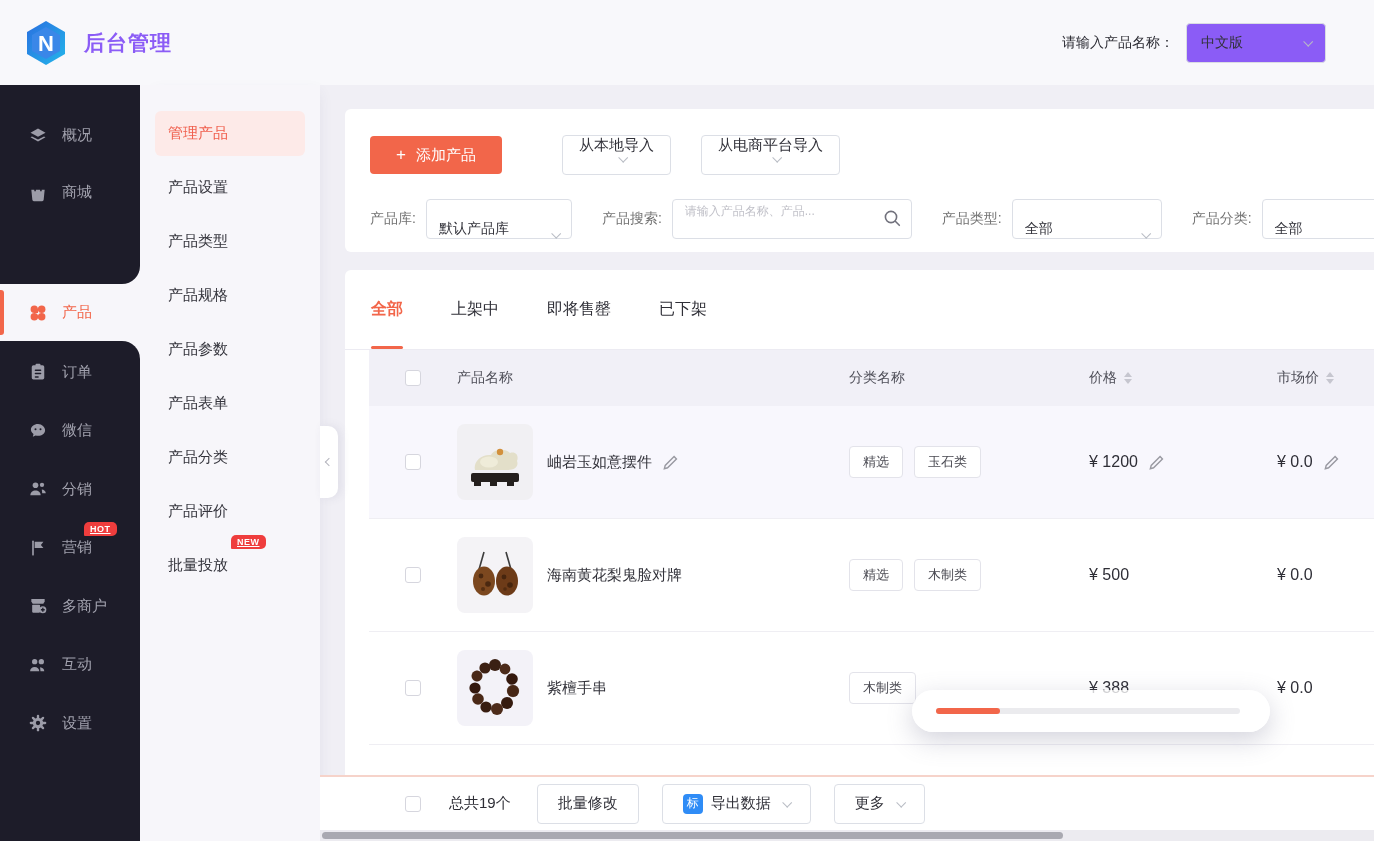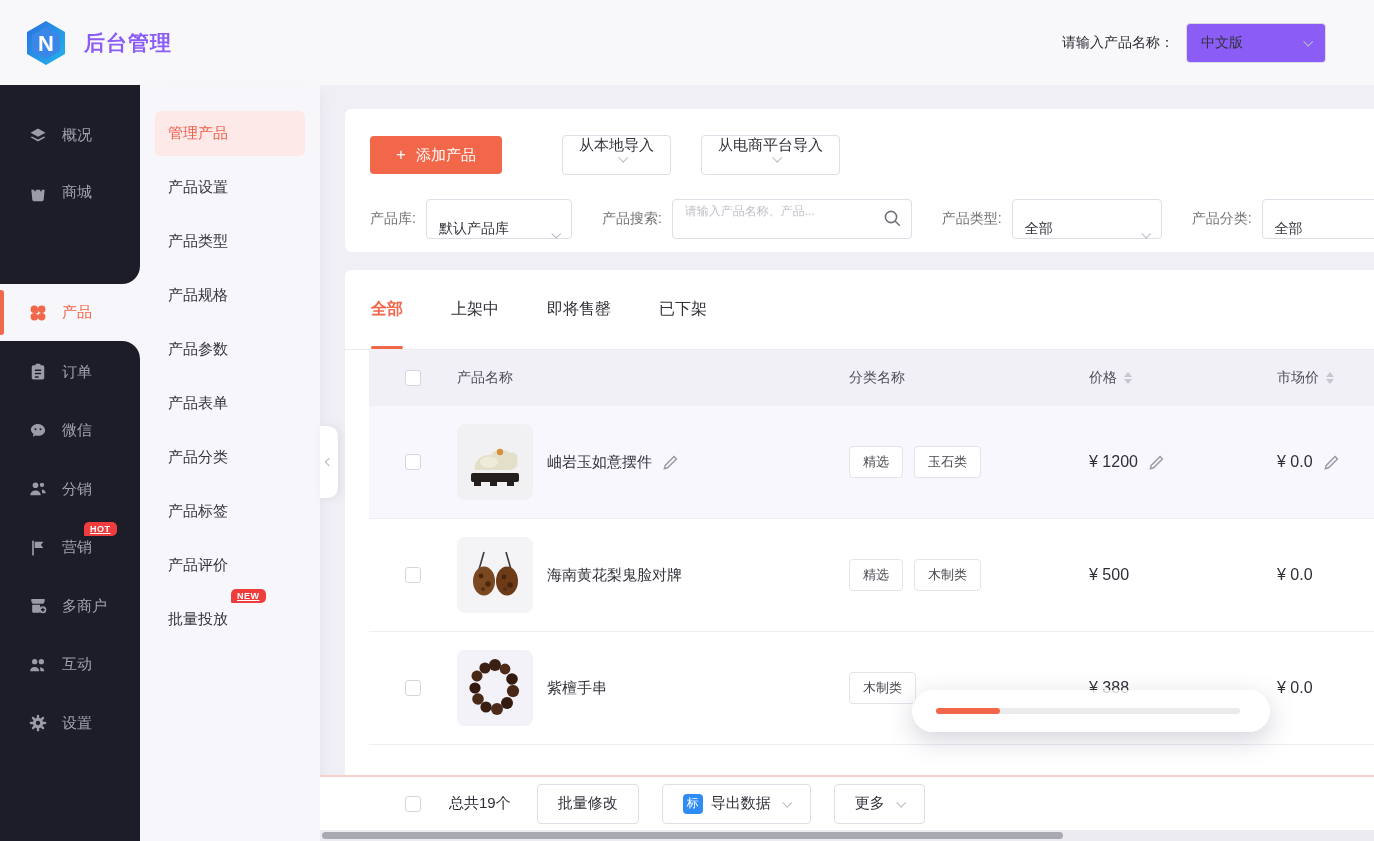--- a/index.html
+++ b/index.html
@@ -274,23 +274,20 @@
     <div class="sub-item">
         <span>产品参数</span>
       </div>
     <div class="sub-item">
         <span>产品表单</span>
       </div>
     <div class="sub-item">
         <span>产品分类</span>
       </div>
     <div class="sub-item">
-        <span>产品标签</span>
-      </div>
-    <div class="sub-item">
         <span>产品评价</span>
       </div>
     <div class="sub-item">
       <span>批量投放</span>
       <span class="new-badge">NEW</span>
     </div>
   </div>
 
   <div class="main">
 

